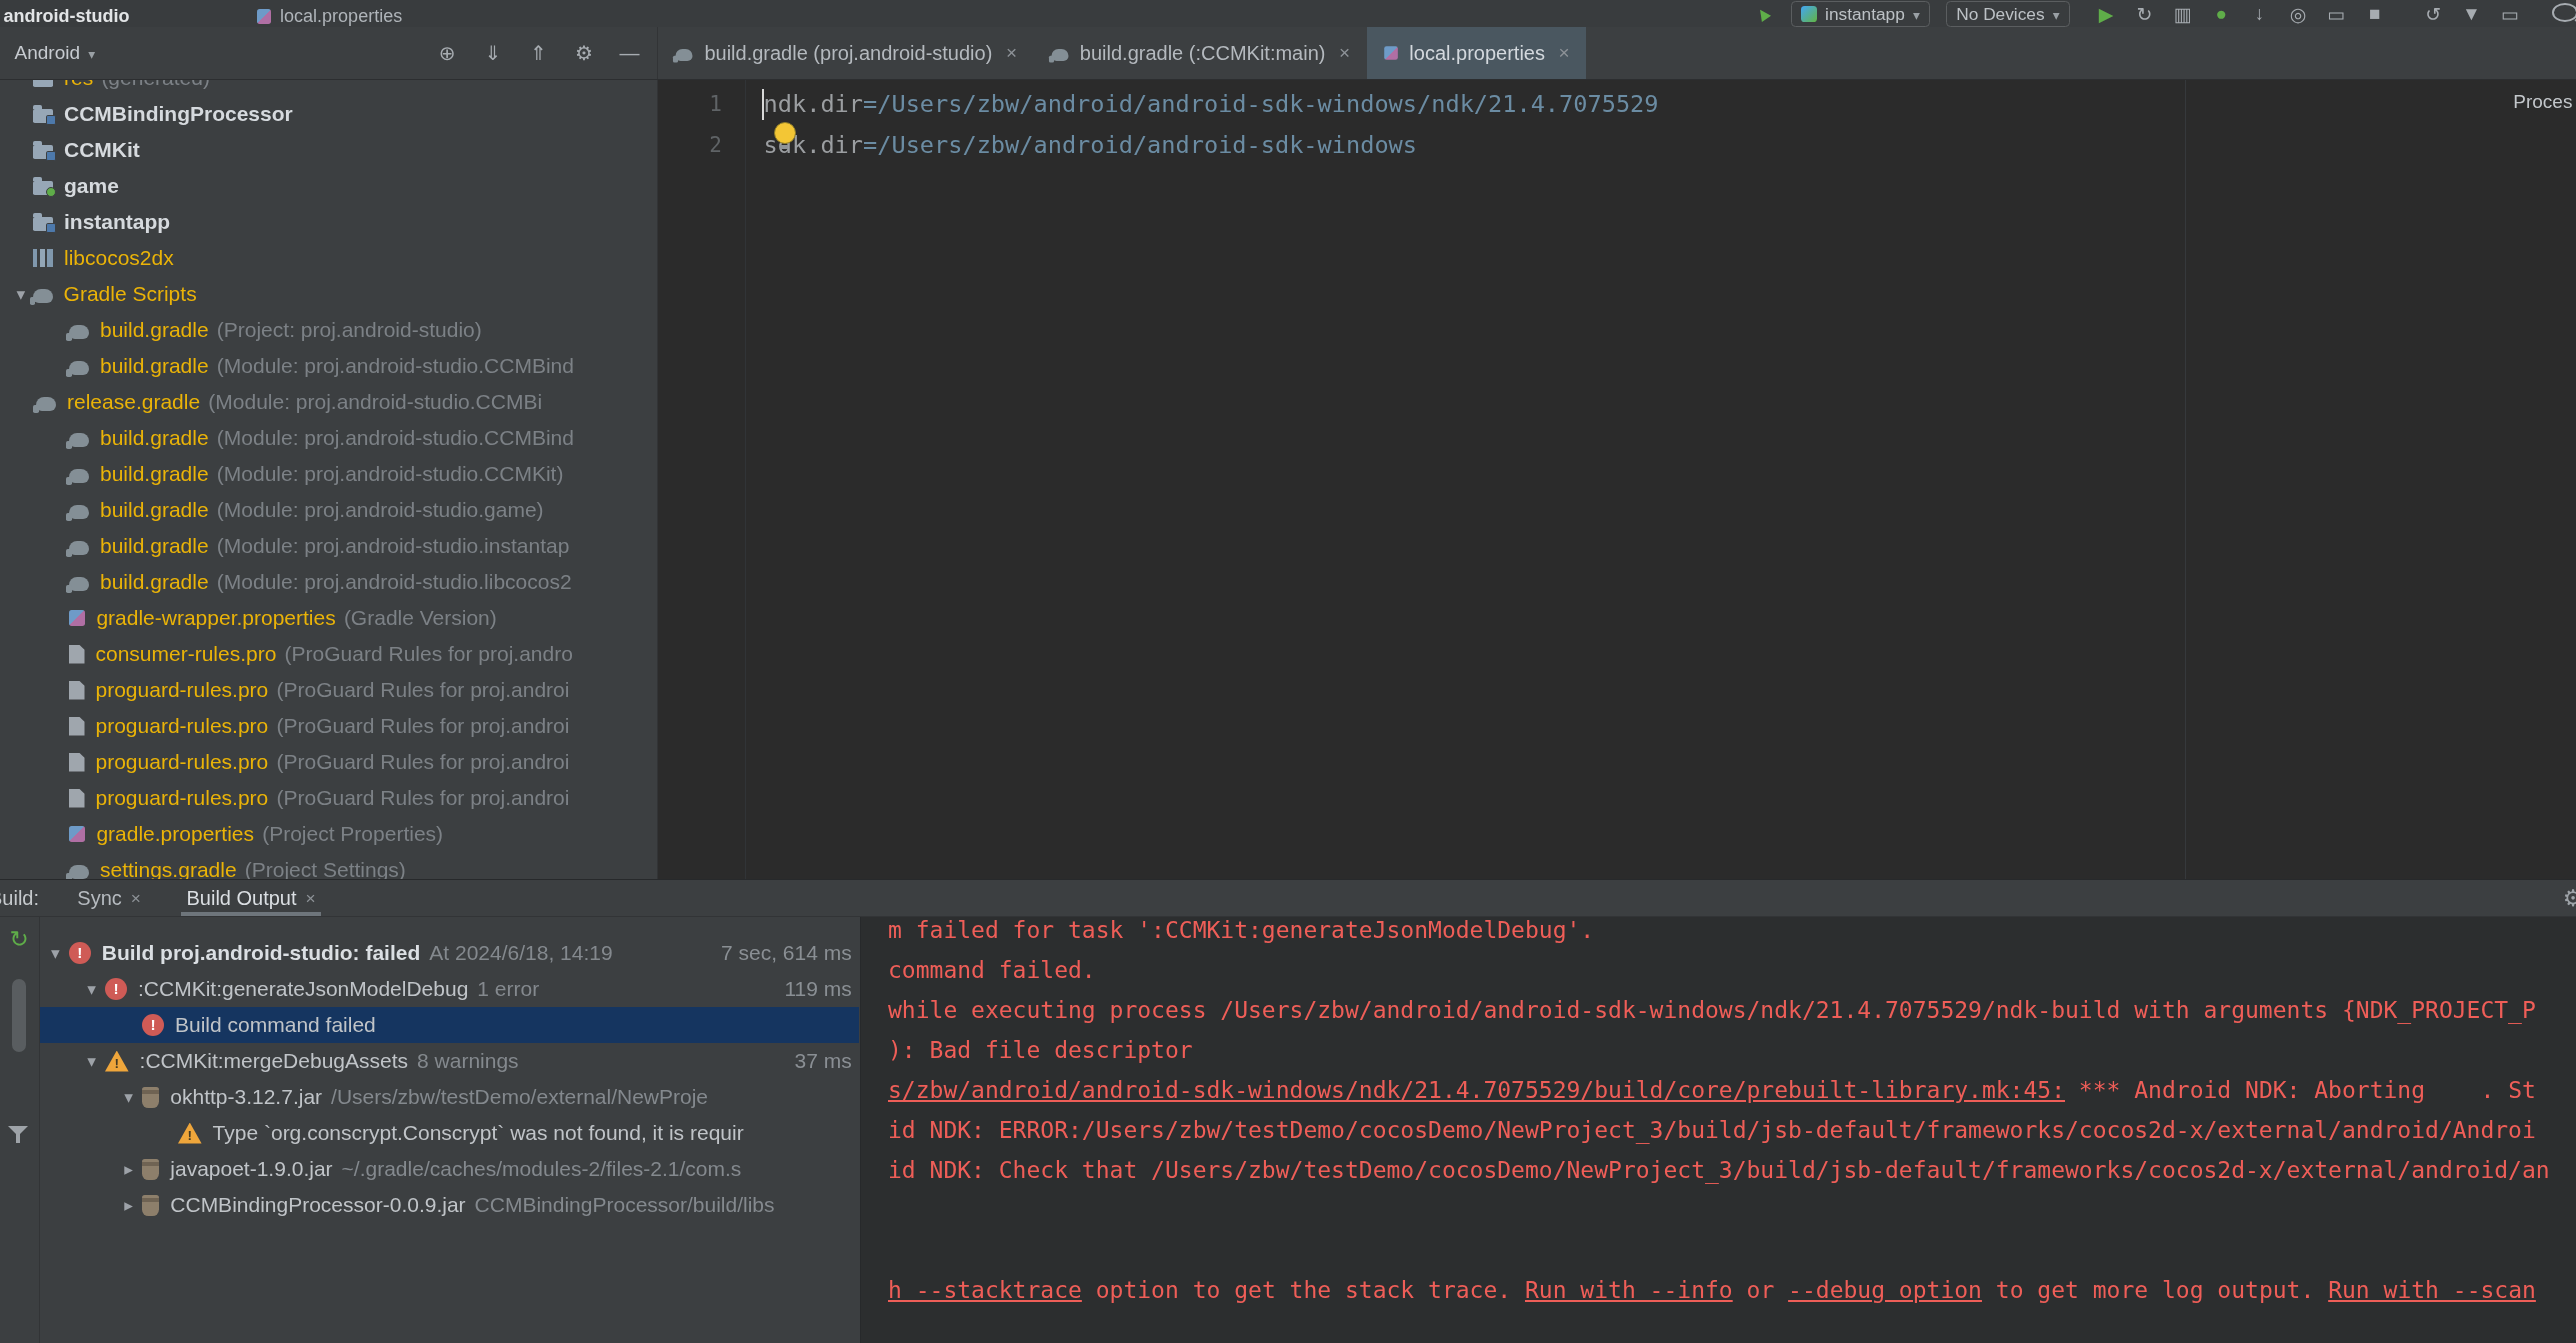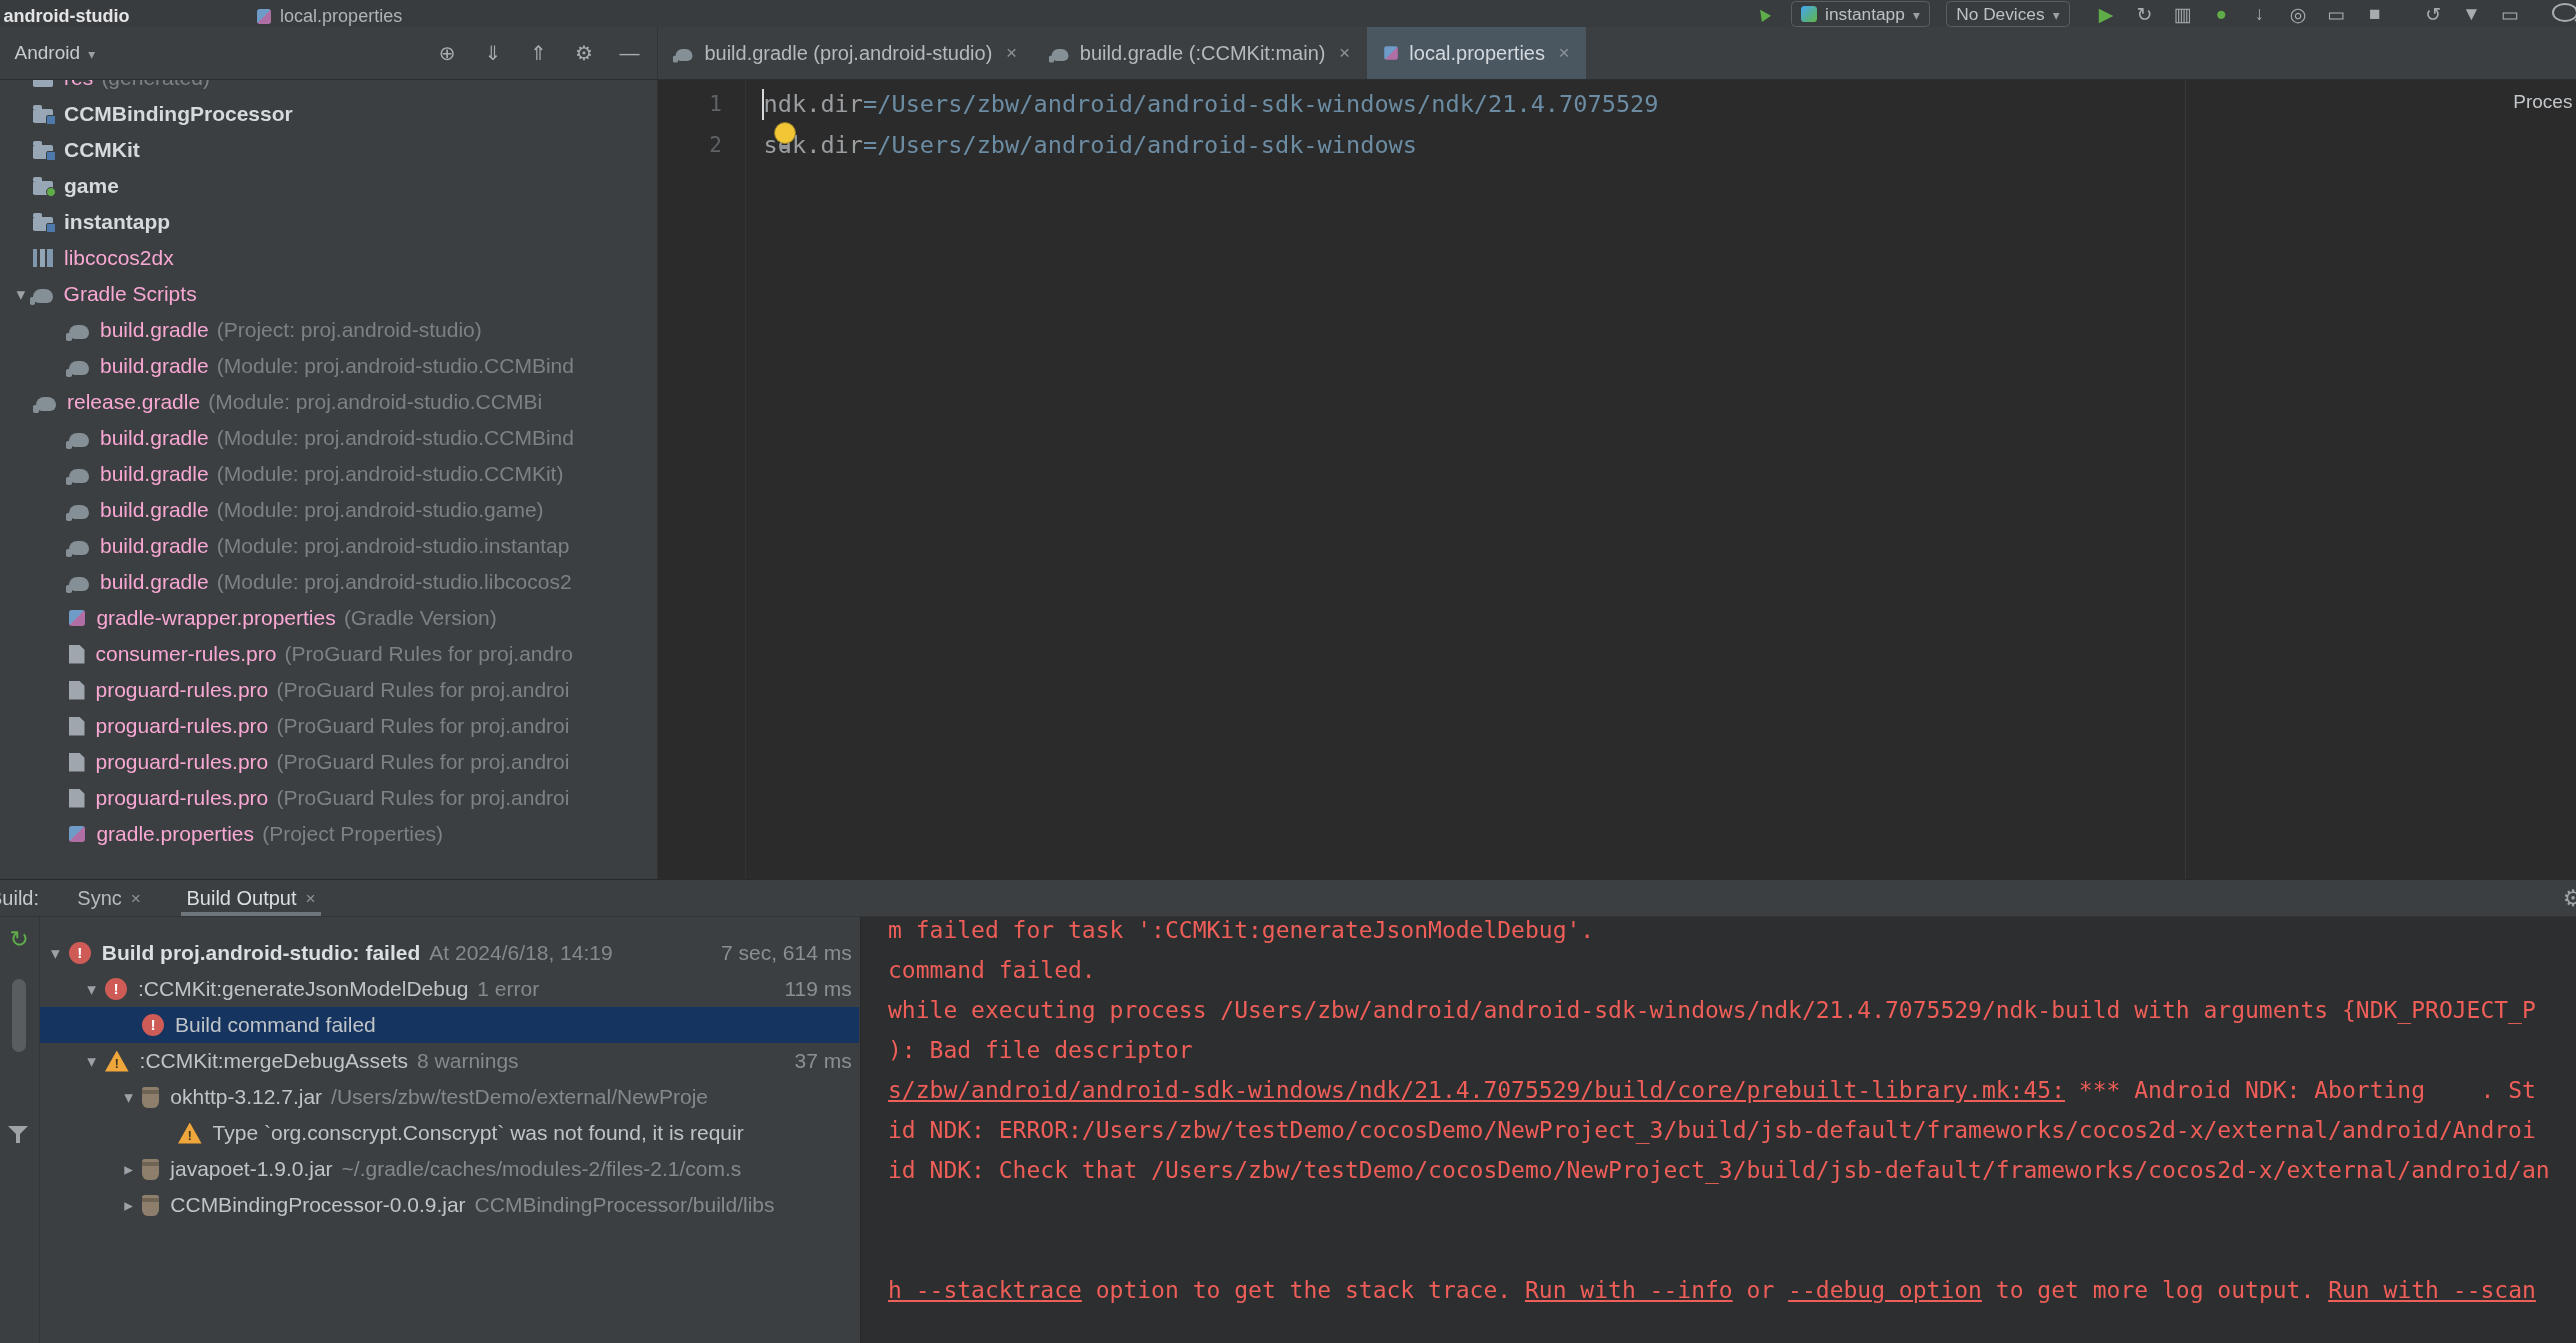--- a/index.html
+++ b/index.html
@@ -62,21 +62,21 @@
   .ic-funnel::after{content:"";position:absolute;left:8.2px;top:8.2px;width:3.6px;height:9px;background:#9ea3a8;}
 
   
   .main{position:absolute;top:80px;left:0;width:100%;height:799px;}
   .ptree{position:absolute;left:0;top:0;width:657px;height:100%;background:#3c3f41;
          border-right:0.9px solid #323436;overflow:hidden;}
   .ptree-inner{margin-top:-20px;}
   .trow{height:36px;display:flex;align-items:center;white-space:nowrap;overflow:hidden;font-size:21px;}
   .trow .chev{width:23.6px;min-width:23.6px;text-align:center;color:#9da2a8;font-size:17.3px;}
   .trow .ticon{margin-right:11px;}
-  .trow .lbl{color:#f9a8d4;}
+  .trow .lbl{color:#eab308;}
   .trow.b .lbl{color:#d6dade;font-weight:700;}
   .trow .det{color:#7c8186;margin-left:8.2px;}
 
   .editor{position:absolute;left:658px;top:0;right:0;height:100%;background:#2b2b2b;overflow:hidden;}
   .gutter-sep{position:absolute;left:87px;top:0;bottom:0;width:0.9px;background:#313437;}
   .margin-guide{position:absolute;left:1527px;top:0;bottom:0;width:0.9px;background:#36393c;}
   .elines{position:relative;padding-top:3.6px;}
   .eline{display:flex;height:41px;align-items:center;font-family:"DejaVu Sans Mono",monospace;font-size:23.6px;}
   .lnum{width:64px;min-width:64px;text-align:right;padding-right:23.6px;color:#5f6366;font-size:21px;}
   .code{padding-left:18px;white-space:pre;}
@@ -298,20 +298,25 @@
           <div class="trow" style="padding-left: 69px;">
             <span class="ticon ic-file"></span>
             <span class="lbl">proguard-rules.pro</span>
             <span class="det">(ProGuard Rules for proj.androi</span>
           </div>
           <div class="trow" style="padding-left: 69px;">
             <span class="ticon ic-props"></span>
             <span class="lbl">gradle.properties</span>
             <span class="det">(Project Properties)</span>
           </div>
+          <div class="trow" style="padding-left: 69px;">
+            <span class="ticon ic-gradle"></span>
+            <span class="lbl">settings.gradle</span>
+            <span class="det">(Project Settings)</span>
+          </div>
         </div>
     </div>
     <div class="editor">
       <div class="gutter-sep"></div>
       <div class="margin-guide"></div>
       <div class="elines" id="editor-lines">
           <div class="eline">
             <span class="lnum">1</span>
             <span class="code"><span class="k">ndk.dir</span><span class="v">=/Users/zbw/android/android-sdk-windows/ndk/21.4.7075529</span></span>
           </div>

